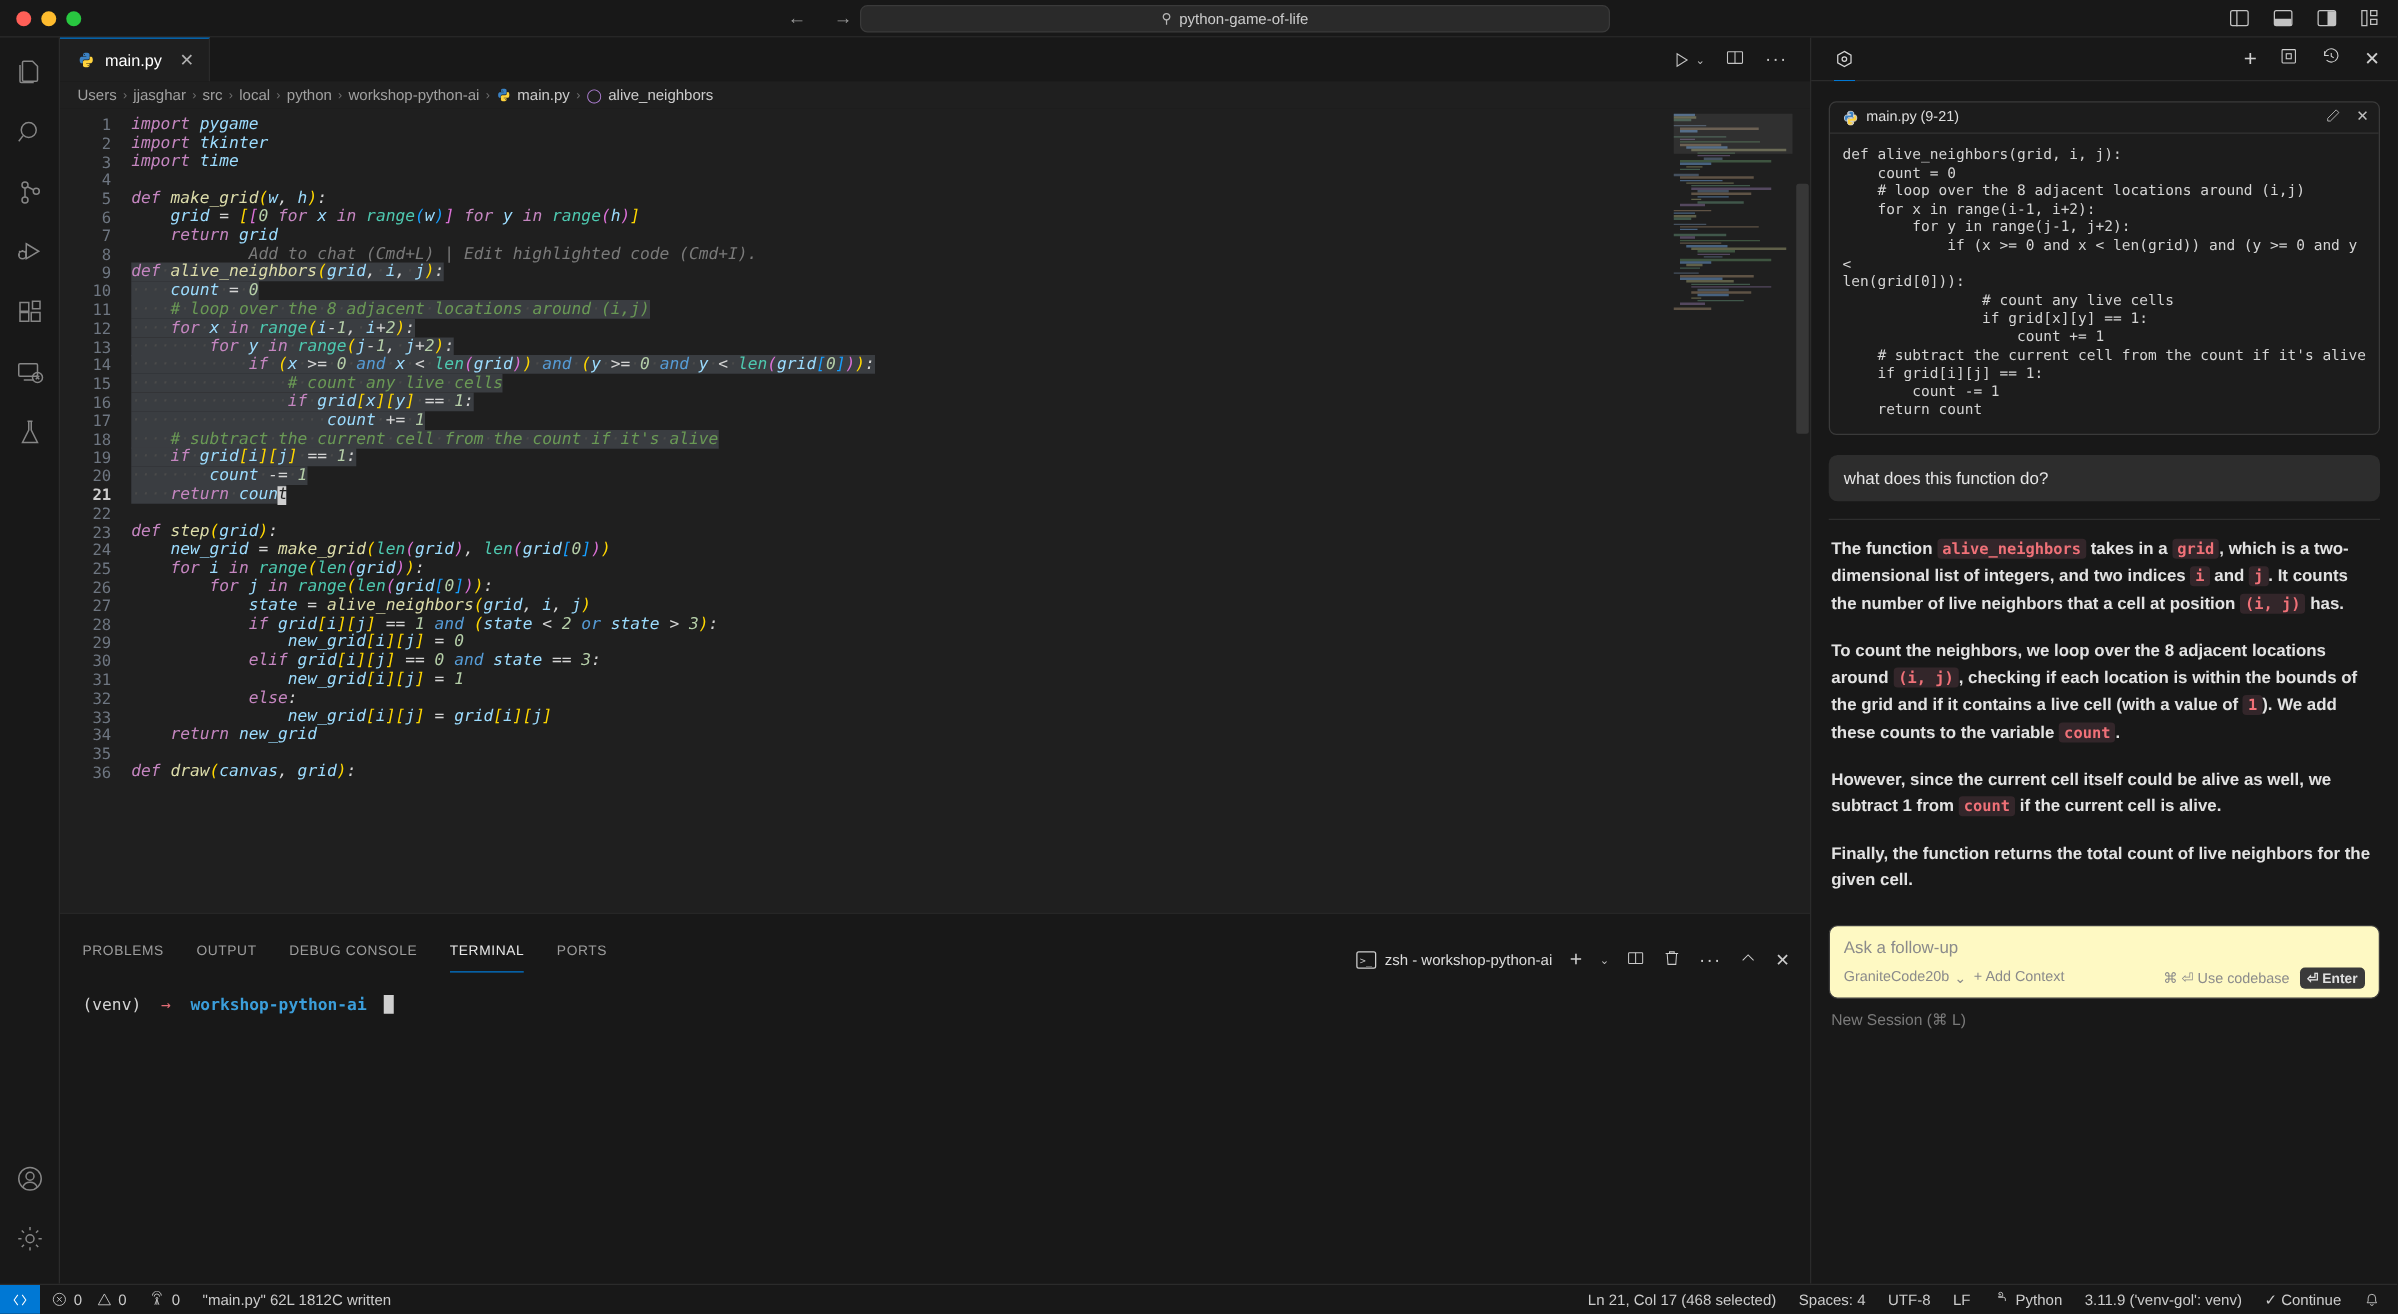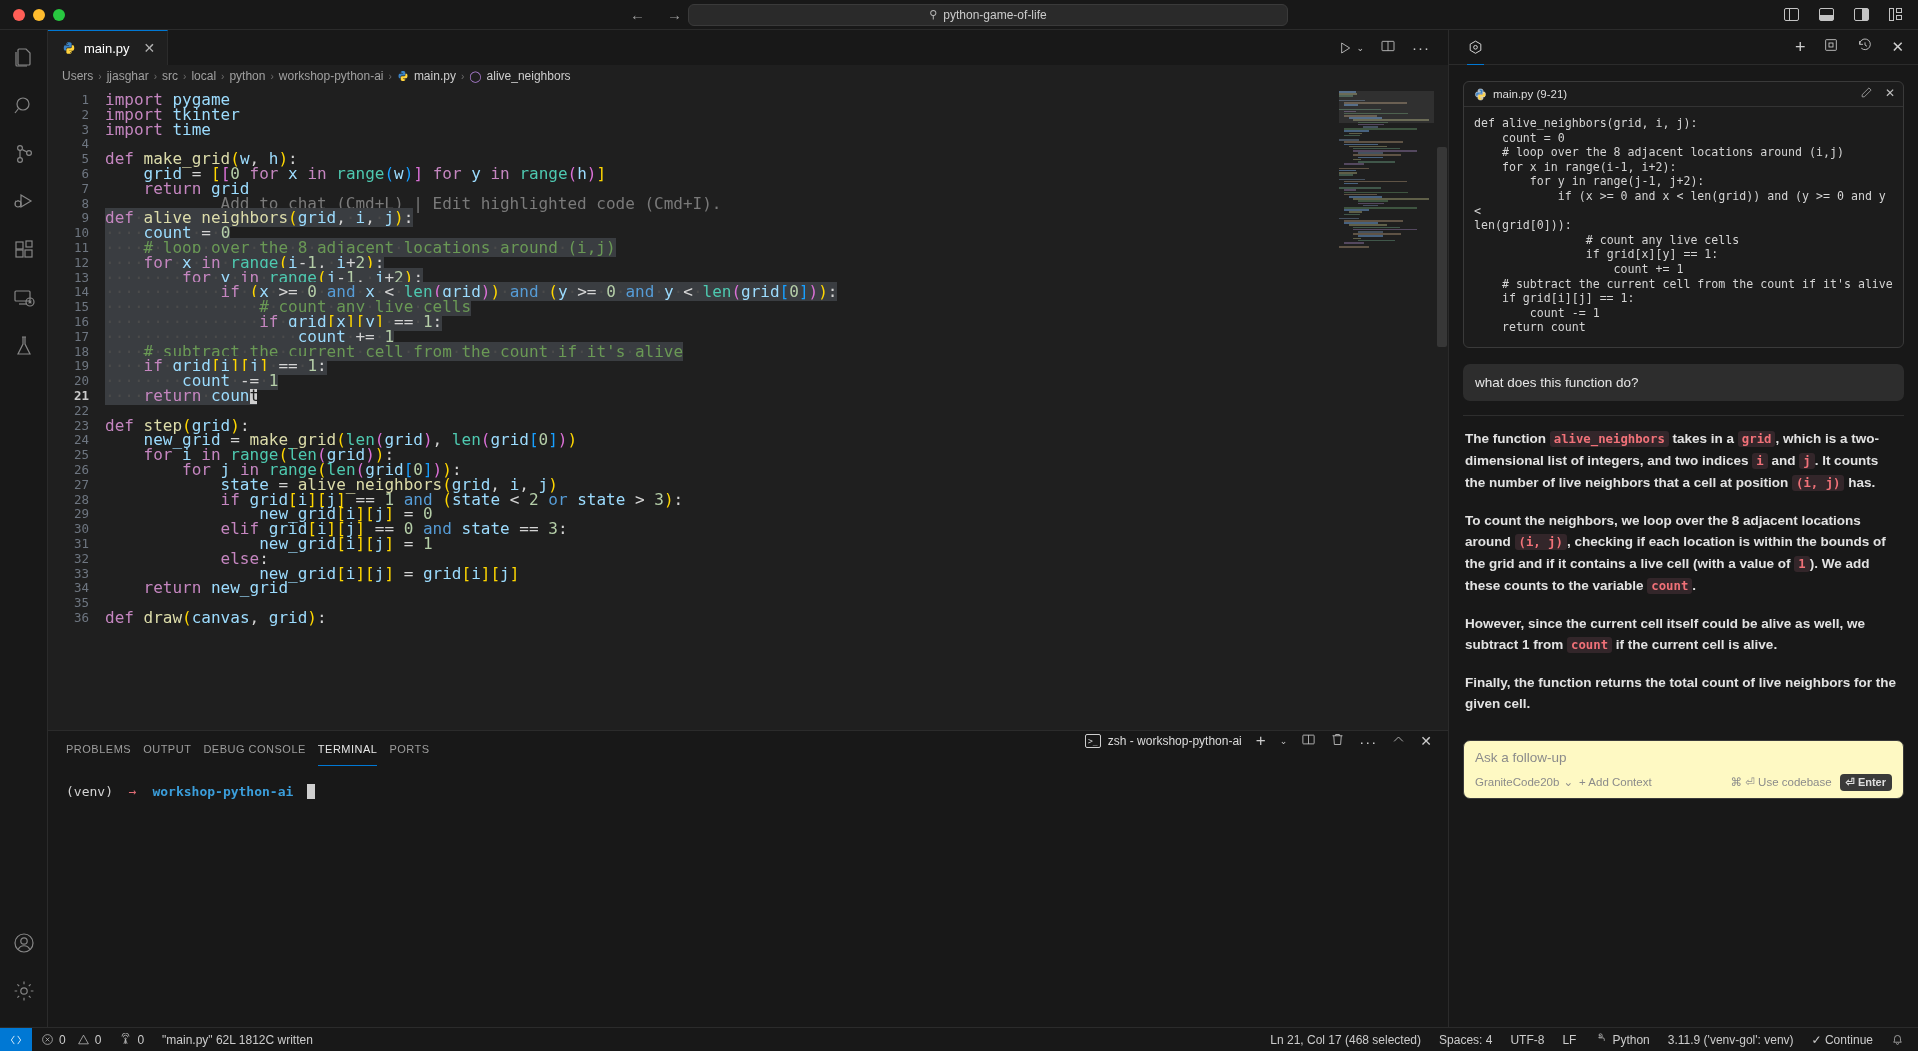--- a/index.html
+++ b/index.html
@@ -85,21 +85,21 @@
   .breadcrumb .sep { color:#6e6e6e; font-size:10px; }
   .breadcrumb .bc-py { color:#cccccc; display:flex; align-items:center; gap:5px; }
   .breadcrumb .sym { color:#b180d7; font-size:11px; }
 
   
   .codearea { flex:1; position:relative; overflow:hidden; background:#1f1f1f; display:flex; }
   .gutter { width:55px; flex:0 0 55px; text-align:right; padding-right:14px; padding-top:6px;
             font-family:"DejaVu Sans Mono", monospace; font-size:12.5px; color:#6e7681; line-height:14.8px; }
   .gutter .ln.cur { color:#cccccc; font-weight:bold; }
   .codelines { flex:1; padding-top:6px; font-family:"DejaVu Sans Mono", monospace;
-               font-size:16px; line-height:14.8px; white-space:pre; position:relative; overflow:hidden; }
+               font-size:13px; line-height:14.8px; white-space:pre; position:relative; overflow:hidden;font-style:italic; }
   .cl { height:14.8px; padding-left:2px; }
   .cl .sel { background:#3a3d41; }
 
   
   .kw  { color:#c586c0; }
   .kw2 { color:#569cd6; }
   .fn  { color:#dcdcaa; }
   .bi  { color:#4ec9b0; }
   .var { color:#9cdcfe; }
   .num { color:#b5cea8; }
@@ -116,21 +116,21 @@
 
   .minimap { position:absolute; right:14px; top:4px; width:95px; height:440px; }
   .mm-row { height:1.6px; margin-bottom:0.6px; }
   .mm-hl { position:absolute; left:0; right:0; background:#ffffff14; }
 
   .editor-scrollbar { position:absolute; right:0; top:0; width:12px; height:100%; }
   .editor-scrollthumb { position:absolute; right:1px; top:60px; width:10px; height:200px; background:#4f4f4f80; border-radius:2px; }
 
   
   .panel { height:297px; flex:0 0 297px; background:#181818; border-top:1px solid #2b2b2b; display:flex; flex-direction:column; }
-  .panel-tabs { height:35px; flex:0 0 35px; display:flex; align-items:flex-start; padding-left:18px; gap:12px; position:relative; }
+  .panel-tabs { height:35px; flex:0 0 35px; display:flex; align-items:flex-end; padding-left:18px; gap:26px; position:relative;margin-top:12px; }
   .ptab { font-size:11px; letter-spacing:.5px; color:#9d9d9d; height:35px; display:flex; align-items:center; }
   .ptab.active { color:#e7e7e7; box-shadow: inset 0 -1px 0 #0078d4; }
   .panel-actions { margin-left:auto; display:flex; align-items:center; gap:14px; padding-right:16px; color:#cccccc; font-size:12px; }
   .panel-actions svg { width:15px; height:15px; stroke:currentColor; fill:none; stroke-width:1.3; }
   .term-label { display:flex; align-items:center; gap:7px; font-size:12px; color:#dcdcdc; }
   .term-ico { width:16px; height:14px; border:1.2px solid #cfcfcf; border-radius:2px; font-size:8px; display:flex; align-items:center; justify-content:center; font-family:"DejaVu Sans Mono", monospace; color:#cfcfcf;}
   .terminal { flex:1; padding:18px 0 0 18px; font-family:"DejaVu Sans Mono", monospace; font-size:13px; }
   .t-venv { color:#d4d4d4; }
   .t-arrow { color:#e06c75; }
   .t-dir { color:#3b9edb; font-weight:bold; }
@@ -600,20 +600,21 @@
             <span>GraniteCode20b</span>
             <span style="margin:0 6px 0 4px;">⌄</span>
             <span>+ Add Context</span>
             <span class="right">
               <span>⌘ ⏎ Use codebase</span>
               <span class="enterbtn">⏎ Enter</span>
             </span>
           </div>
         </div>
 
+        <div class="newsession">New Session (⌘ L)</div>
       </div>
 
     </div>
 
   </div>
 
   <div class="statusbar">
     <div class="sb-remote">
       <svg viewBox="0 0 24 24">
           <path d="M9 5L4 12l5 7M15 5l5 7-5 7"></path>

